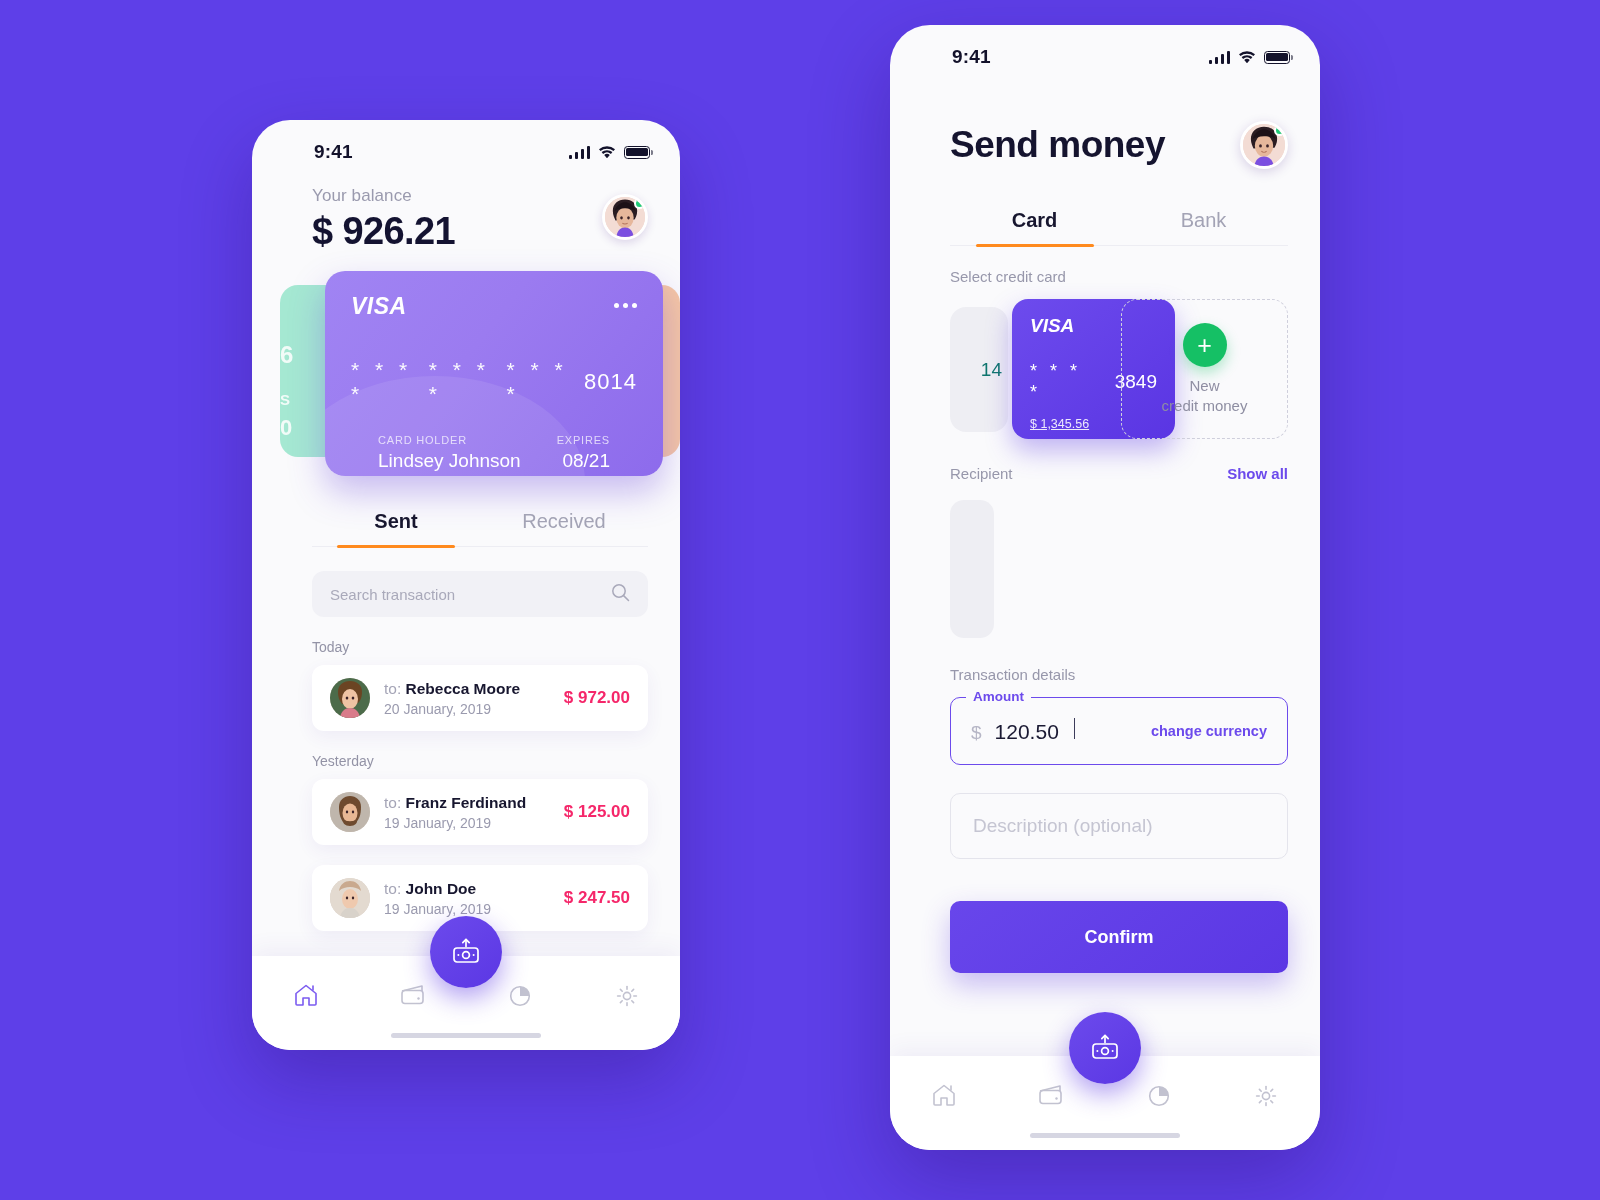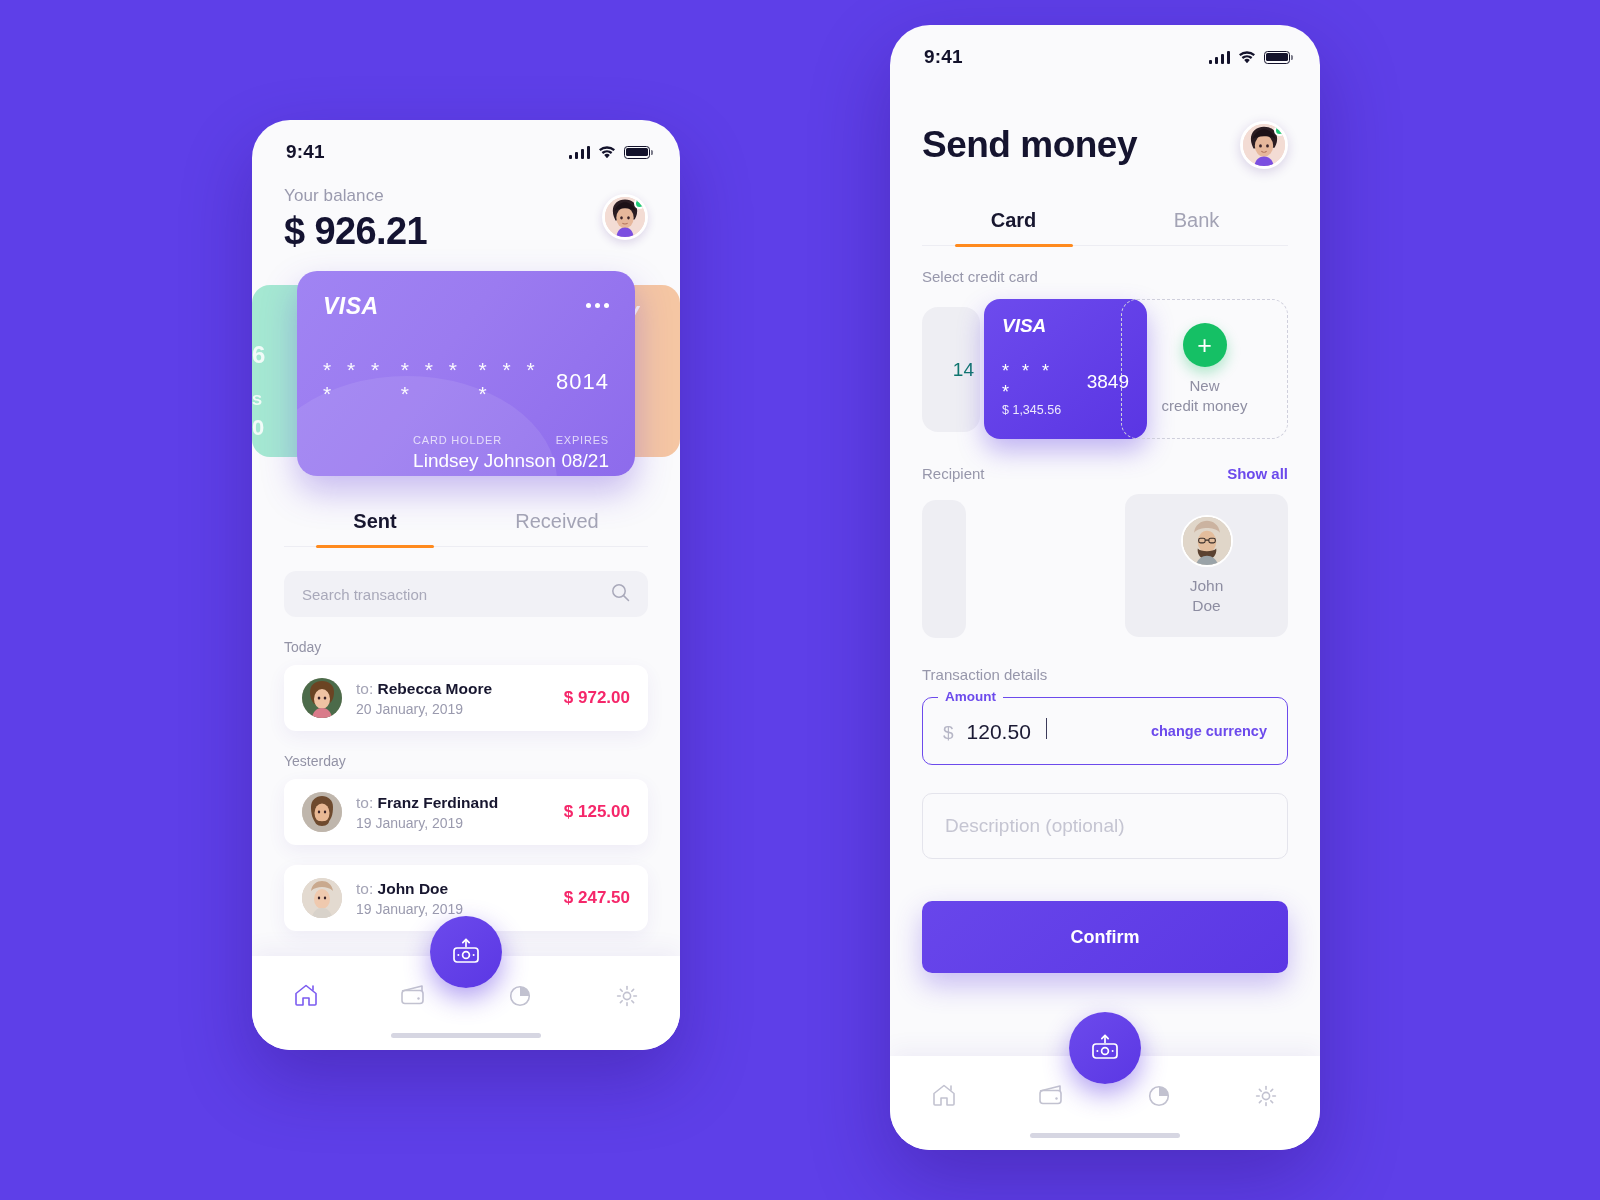--- a/index.html
+++ b/index.html
@@ -10,20 +10,21 @@
     -webkit-font-smoothing:antialiased;
   }
   .stage { position:relative; width:1600px; height:1200px; }
 
   
   .phone {
     position:absolute;
     background:#FAFAFC;
     border-radius:40px;
     overflow:hidden;
+    padding-left:28px;
   }
   #phone-left  { left:252px; top:120px;  width:428px; height:930px; border-radius:38px;
                  box-shadow:0 30px 70px rgba(40,10,110,.30); }
   #phone-right { left:890px; top:25px;   width:430px; height:1125px; border-radius:40px;
                  box-shadow:0 30px 80px rgba(40,10,110,.32); }
 
   
   .statusbar {
     display:flex; align-items:center; justify-content:space-between;
     padding:16px 30px 0 34px; height:48px;
@@ -91,21 +92,21 @@
   .visa { font-size:23px; font-weight:bold; font-style:italic; letter-spacing:.5px; }
   .dots3 { display:flex; gap:4px; margin-top:10px; }
   .dots3 i { width:5px; height:5px; border-radius:50%; background:#fff; display:block; }
   .card-num {
     position:relative; z-index:2; margin-top:38px; display:flex; align-items:center;
     justify-content:space-between; font-size:22px; letter-spacing:1px;
   }
   .card-num .stars { letter-spacing:5px; font-size:21px; opacity:.95; }
   .card-bottom {
     position:relative; z-index:2; margin-top:28px;
-    display:flex; justify-content:flex-end; align-items:flex-end;
+    display:flex; justify-content:center; align-items:flex-end;gap:36px;
   }
   .cb-lab { font-size:11px; letter-spacing:.8px; color:rgba(255,255,255,.72); }
   .cb-val { font-size:19px; margin-top:4px; }
   .cb-right { text-align:right; }
 
   
   .tabs {
     display:flex; margin:34px 32px 0 32px; border-bottom:1.5px solid #EDEDF3;
   }
   .tab {
@@ -181,21 +182,21 @@
     padding-right:6px; font-size:19px; color:#0f766e;
   }
   .cc-main {
     position:absolute; left:62px; top:0; width:163px; height:140px; border-radius:16px;
     background:linear-gradient(140deg,#6D4BED,#5A35E3);
     box-shadow:0 12px 26px rgba(92,55,228,.36); color:#fff; padding:16px 18px;
   }
   .cc-visa { font-size:19px; font-weight:bold; font-style:italic; }
   .cc-num { margin-top:24px; font-size:19px; display:flex; gap:14px; align-items:center; }
   .cc-num .s { letter-spacing:4px; font-size:18px; }
-  .cc-bal { font-size:12.5px; color:rgba(255,255,255,.88); }
+  .cc-bal { margin-top:14px; font-size:12.5px; color:rgba(255,255,255,.88);text-decoration:underline; }
   .cc-new {
     position:absolute; right:0; top:0; width:167px; height:140px; border-radius:16px;
     border:1.6px dashed #CFCFDC; display:flex; flex-direction:column;
     align-items:center; justify-content:center; gap:9px;
   }
   .plus-circle {
     width:44px; height:44px; border-radius:50%; background:#15C065;
     display:flex; align-items:center; justify-content:center;
     color:#fff; font-size:25px; line-height:1; font-weight:300;
     box-shadow:0 6px 14px rgba(21,192,101,.33);
@@ -535,38 +536,20 @@
       </div>
     </div>
 
     <div class="sec-head" style="margin-top:26px;">
       <span class="section-label">Recipient</span>
       <span class="link">Show all</span>
     </div>
 
     <div class="rc-rail" style="margin-left:32px;margin-right:32px;">
       <div class="rc-peek"></div>
-      <div class="rc-card plain">
-        <div class="rc-av">
-          <svg viewBox="0 0 52 52">
-            <rect width="52" height="52" fill="#E0D6C9"></rect>
-            <ellipse cx="26" cy="27" rx="10" ry="12" fill="#E3BD9C"></ellipse>
-            <path d="M12 17c1-9 8-13 14-13s13 4 14 13c-4-4-9-5-14-5s-10 1-14 5z" fill="#CBB3A0"></path>
-            <path d="M16 34c3 4 17 4 20 0 1 7-4 12-10 12s-11-5-10-12z" fill="#5B4231"></path>
-            <rect x="17" y="23" width="7" height="5" rx="2" stroke="#3A2F2A" stroke-width="1.2" fill="none"></rect>
-            <rect x="28" y="23" width="7" height="5" rx="2" stroke="#3A2F2A" stroke-width="1.2" fill="none"></rect>
-            <line x1="24" y1="25" x2="28" y2="25" stroke="#3A2F2A" stroke-width="1.2"></line>
-            <path d="M14 52c2-7 7-10 12-10s10 3 12 10z" fill="#9AA3A8"></path>
-          </svg>
-        </div>
-        <div class="rc-name">
-          <span>John</span><br>
-          <span>Doe</span>
-        </div>
-      </div>
     </div>
 
     <div class="sec-head" style="margin-top:24px;">
       <span class="section-label">Transaction details</span>
     </div>
 
     <div class="amount-field">
       <span class="amount-legend">Amount</span>
       <span class="amount-left">
         <span class="amount-cur">$</span>

